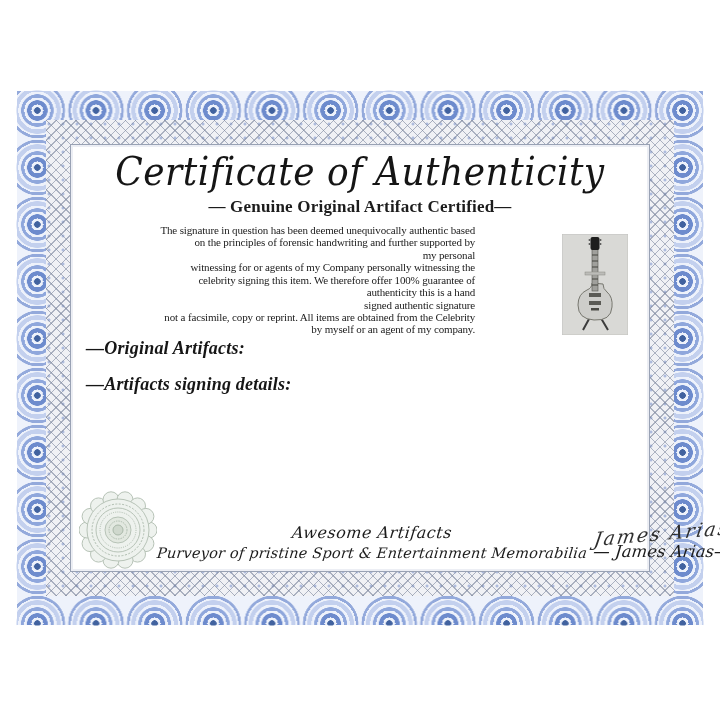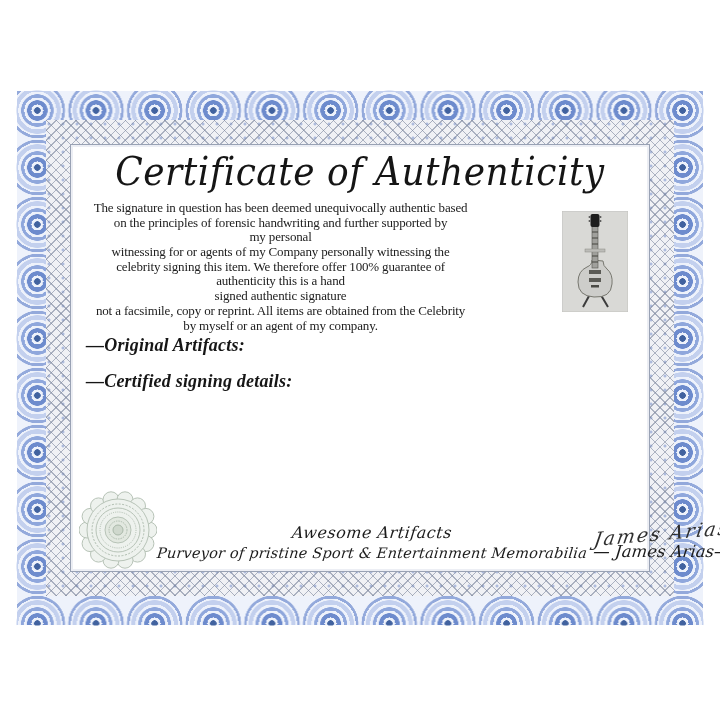--- a/index.html
+++ b/index.html
@@ -55,22 +55,22 @@
 
   .title{
     font-family:"DejaVu Serif",serif;font-style:italic;font-weight:500;
     font-size:36px;line-height:1.25;letter-spacing:.5px;white-space:nowrap;
     transform:scaleY(1.08);color:#151515;
   }
   .subtitle{font-size:17px;font-weight:600;margin-top:3px;letter-spacing:.2px;}
 
   .main-row{display:flex;align-items:flex-start;margin-top:7px;}
   .statement{
-    flex:0 0 71%;font-size:13px;line-height:1.13;font-weight:500;
-    letter-spacing:-.15px;white-space:pre-line;text-align:center;color:#212121;
+    flex:0 0 71%;font-size:11px;line-height:1.13;font-weight:500;
+    letter-spacing:-.15px;white-space:pre-line;text-align:right;color:#212121;
   }
   .photo-wrap{margin-left:auto;margin-right:6px;margin-top:10px;width:66px;height:101px;}
   .photo-wrap svg{display:block;}
 
   .sections{text-align:left;margin:2px 0 0 0;}
   .section-line{font-size:18px;font-weight:600;letter-spacing:.2px;color:#161616;font-style:italic;}
   .section-line + .section-line{margin-top:15px;}
 
   
   .footer{position:absolute;left:8px;right:8px;bottom:2px;display:flex;align-items:flex-end;}
@@ -92,20 +92,21 @@
   <div class="cert-outer">
     <div class="scallop scallop-top"></div>
     <div class="scallop scallop-bottom"></div>
     <div class="scallop scallop-left"></div>
     <div class="scallop scallop-right"></div>
 
     <div class="cert-mid">
       <div class="cert-inner">
 
         <div class="title">Certificate of Authenticity</div>
+        <div class="subtitle">— Genuine Original Artifact Certified—</div>
 
         <div class="main-row">
           <div class="statement">The signature in question has been deemed unequivocally authentic based
 on the principles of forensic handwriting and further supported by
 my personal
 witnessing for or agents of my Company personally witnessing the
 celebrity signing this item. We therefore offer 100% guarantee of
 authenticity this is a hand
 signed authentic signature
 not a facsimile, copy or reprint. All items are obtained from the Celebrity
@@ -133,21 +134,21 @@
 
               <rect x="27" y="59" width="12" height="4" fill="#5a5a55"></rect>
               <rect x="27" y="67" width="12" height="4" fill="#5a5a55"></rect>
               <rect x="29" y="74" width="8" height="2.5" fill="#4a4a45"></rect>
             </svg>
           </div>
         </div>
 
         <div class="sections">
           <div class="section-line">—Original Artifacts:</div>
-          <div class="section-line">—Certified signing details:</div>
+          <div class="section-line">—Artifacts signing details:</div>
         </div>
 
         <div class="footer">
 
           <div class="stamp-wrap">
             <svg width="78" height="78" viewBox="0 0 78 78">
               <g fill="#eef2ee" stroke="#b7c3b7" stroke-width="1">
                 <circle cx="70" cy="39" r="8"></circle>
                   <circle cx="66.9" cy="52.6" r="8"></circle>
                   <circle cx="58.5" cy="63.1" r="8"></circle>

